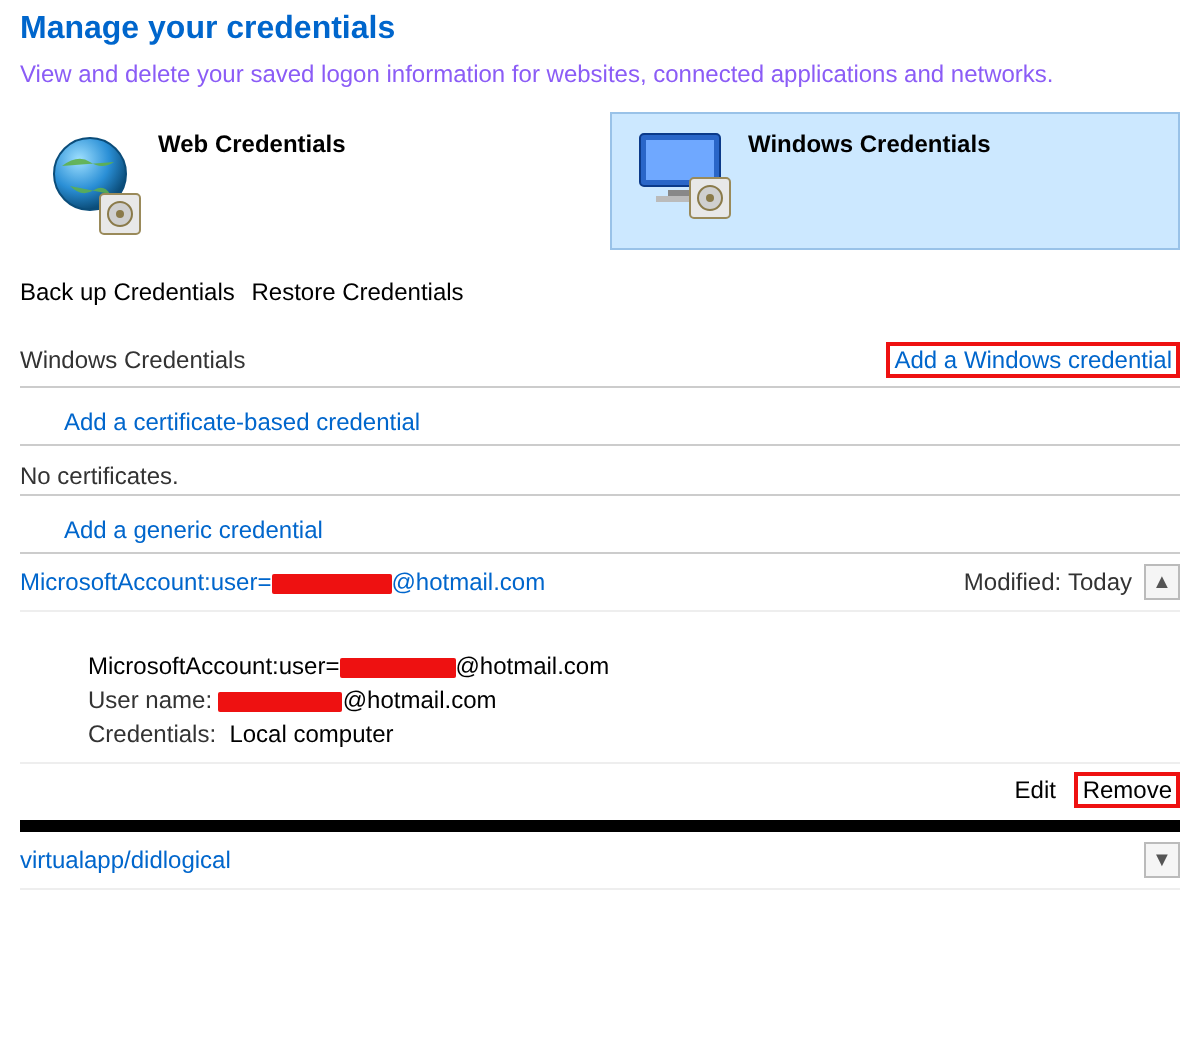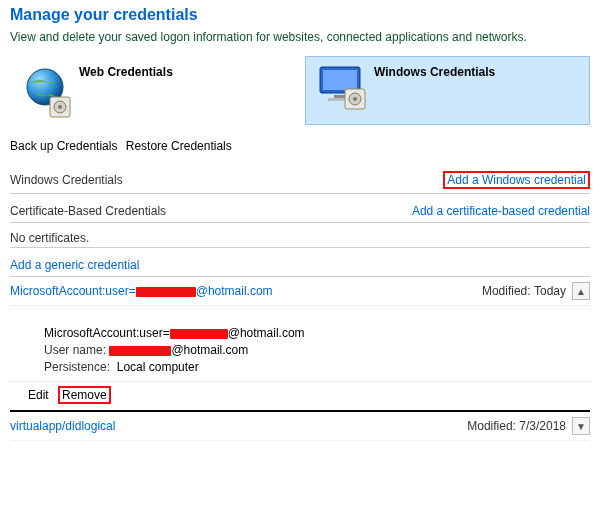--- a/index.html
+++ b/index.html
@@ -12,21 +12,21 @@
       padding: 6px 10px 10px 10px;
     }
     .page-title {
       color: #0066cc;
       font-size: 16px;
       font-weight: 700;
       margin-bottom: 6px;
     }
     .page-subtitle {
       font-size: 12px;
-      color: #14532d;
+      color: #8b5cf6;
       margin-bottom: 12px;
     }
     .vault-tiles {
       display: flex;
       gap: 10px;
       margin-bottom: 14px;
     }
     .vault-tile {
       flex: 1;
       display: flex;
@@ -61,21 +61,21 @@
       margin-top: 10px;
     }
     .section-head {
       display: flex;
       justify-content: space-between;
       align-items: baseline;
       border-bottom: 1px solid #ccc;
       padding-bottom: 4px;
     }
     .section-head .title { font-size: 12px; color: #333; }
-    .section-head .add-link { color: #0066cc; cursor: pointer; font-size: 12px; }
+    .section-head .add-link { color: #0066cc; cursor: pointer; font-size: 12px; margin-left: 22px; }
     .section-empty {
       font-size: 12px;
       color: #333;
       padding: 8px 0 2px 0;
       border-bottom: 1px solid #ccc;
     }
     .red-frame { border: 2px solid #e11; padding: 0 2px; }
 
     .cred-row {
       display: flex;
@@ -103,21 +103,21 @@
     .redact {
       display: inline-block; background: #e11; height: 10px; vertical-align: middle; border-radius:1px;
     }
     .details {
       padding: 6px 0 4px 34px;
       border-bottom: 1px solid #eee;
       font-size: 12px;
     }
     .details .drow { margin-bottom: 3px; }
     .details .dlabel { color: #333; }
-    .actions { padding: 4px 0 6px 18px; border-bottom: 2px solid #000000; }
+    .actions { padding: 4px 0 6px 18px; border-bottom: 6px solid #000000; text-align: right; }
     .actions .link + .link { margin-left: 6px; }
   </style>
 </head>
 <body>
 
 <div class="page-title">Manage your credentials</div>
 <div class="page-subtitle">View and delete your saved logon information for websites, connected applications and networks.</div>
 
 <div class="vault-tiles">
   <div class="vault-tile">
@@ -168,21 +168,20 @@
 
 <div class="section">
   <div class="section-head">
     <span class="title">Windows Credentials</span>
     <span class="add-link red-frame">Add a Windows credential</span>
   </div>
 </div>
 
 <div class="section">
   <div class="section-head">
-    <span class="title">Certificate-Based Credentials</span>
     <span class="add-link">Add a certificate-based credential</span>
   </div>
   <div class="section-empty">No certificates.</div>
 </div>
 
 <div class="section">
   <div class="section-head">
     <span class="add-link">Add a generic credential</span>
   </div>
 
@@ -198,29 +197,26 @@
   <div class="details">
     <div class="drow">
       <br>
       <span>MicrosoftAccount:user=</span><span class="redact" style="width:58px"></span><span>@hotmail.com</span>
     </div>
     <div class="drow">
       <span class="dlabel">User name:</span>
       <span class="redact" style="width:62px"></span><span>@hotmail.com</span>
     </div>
     <div class="drow">
-      <span class="dlabel">Persistence:</span>
+      <span class="dlabel">Credentials:</span>
       &nbsp;<span>Local computer</span>
     </div>
   </div>
   <div class="actions">
     <span class="link">Edit</span>
     <span class="link red-frame">Remove</span>
   </div>
 
   <div class="cred-row">
     <span class="name">virtualapp/didlogical</span>
-    <span class="mod">
-      <span>Modified:</span>&nbsp;<span>7/3/2018</span>
-    </span>
     <span class="chevron-box">▼</span>
   </div>
 </div>
 
 </body></html>

